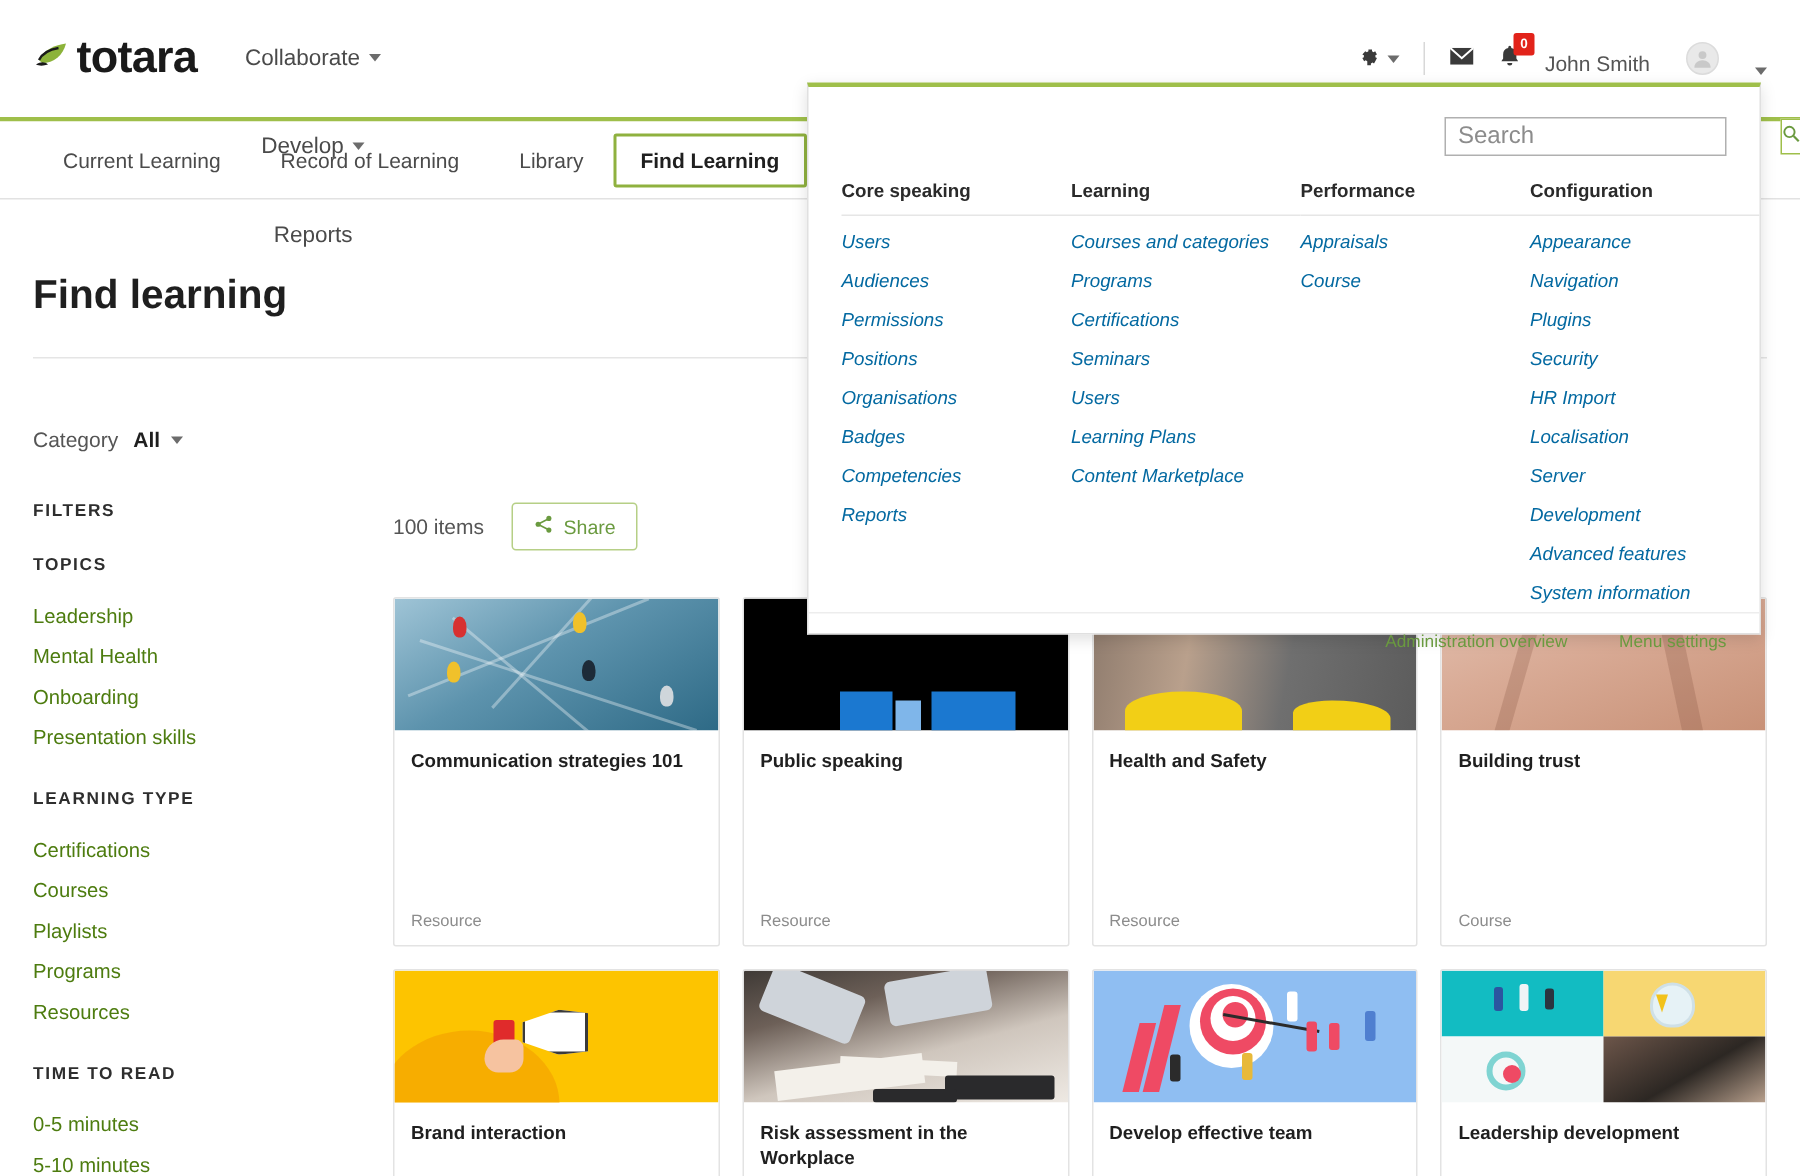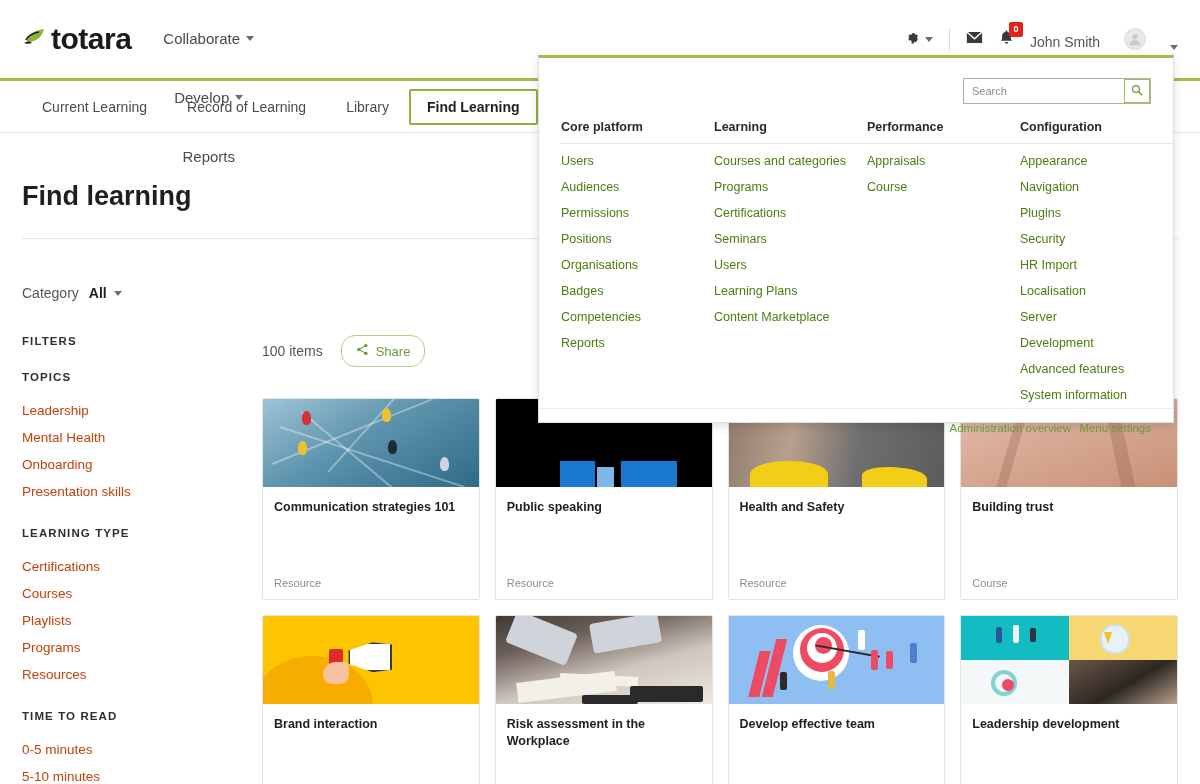--- a/index.html
+++ b/index.html
@@ -94,42 +94,42 @@
   
   #filters { width:240px; flex:0 0 240px; padding-top:4px; }
   .flabel {
     font-size:11.5px; letter-spacing:1.1px; font-weight:bold;
     color:#2e2e2e; text-transform:uppercase;
   }
   #filters-title { margin-bottom:24px; }
   .fgroup { margin-bottom:22px; }
   .fgroup-title { margin-bottom:14px; }
   .fitem {
-    font-size:13.5px; color:#c2410c; padding:6px 0; cursor:pointer;
+    font-size:13.5px; color:#4d7c0f; padding:6px 0; cursor:pointer;
   }
 
   
   #cards {
     flex:1; display:grid; grid-template-columns:repeat(4, 1fr);
     gap:15px; align-content:start;
   }
   #cards-toolbar {
     grid-column:1 / -1; display:flex; align-items:center; gap:18px;
     margin-bottom:16px; margin-top:4px;
   }
   #items-count { font-size:14px; color:#555; }
   #share-btn {
-    border:1px solid #b6cf86; border-radius:14px; color:#6a9a3f;
+    border:1px solid #b6cf86; border-radius:3px; color:#6a9a3f;
     font-size:13px; padding:7px 14px; display:flex; align-items:center; gap:7px;
     cursor:pointer; background:#fff;
   }
 
   .card {
     background:#fff; border:1px solid #e3e3e3; border-radius:2px;
-    display:flex; flex-direction:column; height:202px; overflow:hidden;
+    display:flex; flex-direction:column; height:233px; overflow:hidden;
   }
   .card-img { height:88px; flex:0 0 88px; position:relative; overflow:hidden; }
   .card-body { padding:12px 11px 10px 11px; display:flex; flex-direction:column; flex:1; }
   .card-title {
     font-size:12.5px; font-weight:bold; color:#1f1f1f; line-height:1.35;
   }
   .card-type {
     margin-top:auto; font-size:11px; color:#8c8c8c;
   }
 
@@ -202,44 +202,44 @@
     border-top:3px solid #9fbf4a;
     box-shadow:0 3px 10px rgba(0,0,0,.13);
     z-index:50;
     display:flex; flex-direction:column;
   }
   #admin-search-row { padding:20px 22px 8px 22px; display:flex; justify-content:flex-end; }
   #admin-search {
     display:flex; width:188px; height:26px; border:1px solid #b0b0b0; background:#fff;
   }
   #admin-search input {
-    flex:1; border:0; outline:0; padding:0 8px; font-size:11px;
+    flex:1; border:0; outline:0; padding:0 8px; font-size:16px;
     font-family:"Liberation Sans", sans-serif; color:#444; background:transparent;
   }
   #admin-search input::placeholder { color:#8c8c8c; }
   #admin-search-btn {
     width:26px; border-left:1px solid #9fbf4a; border:1px solid #9fbf4a;
     display:flex; align-items:center; justify-content:center; cursor:pointer;
     background:#fff;
   }
   #admin-cols { display:flex; padding:8px 22px 0 22px; flex:1; gap:0; }
   .acol { width:153px; flex:0 0 153px; }
   .acol-head {
     font-size:12.5px; font-weight:bold; color:#2a2a2a;
     padding-bottom:9px; border-bottom:1px solid #e6e6e6; margin-bottom:4px;
   }
   .acol-item {
-    font-size:12.5px; color:#4d7c0f; padding:6px 0; cursor:pointer;
+    font-size:12.5px; color:#0369a1; padding:6px 0; cursor:pointer;font-style:italic;
   }
   #admin-foot {
     border-top:1px solid #ededed;
     padding:9px 22px 8px 0; text-align:right;
   }
   .afoot-link {
-    font-size:11.5px; color:#6a9a3f; cursor:pointer; display:inline-block; margin-left:4px;
+    font-size:11.5px; color:#6a9a3f; cursor:pointer; display:inline-block; margin-left:30px;
   }
 </style>
 </head>
 <body>
 
 <div id="top-header">
   <div id="brand">
     <span id="brand-leaf">
       <svg width="26" height="26" viewBox="0 0 26 26">
         <path d="M4 16 C7 9, 15 6, 22 5 C20 13, 14 18, 6 18 Z" fill="#8cb33a"></path>
@@ -541,21 +541,21 @@
             <path d="M9 9 L13 13" stroke="#6a9a3f" stroke-width="1.7"></path>
           </svg>
         </span>
       </div>
     </div>
   </div>
 
   <div id="admin-cols">
 
     <div class="acol">
-      <div class="acol-head">Core platform</div>
+      <div class="acol-head">Core speaking</div>
       <div class="acol-item">Users</div>
       <div class="acol-item">Audiences</div>
       <div class="acol-item">Permissions</div>
       <div class="acol-item">Positions</div>
       <div class="acol-item">Organisations</div>
       <div class="acol-item">Badges</div>
       <div class="acol-item">Competencies</div>
       <div class="acol-item">Reports</div>
     </div>
 

